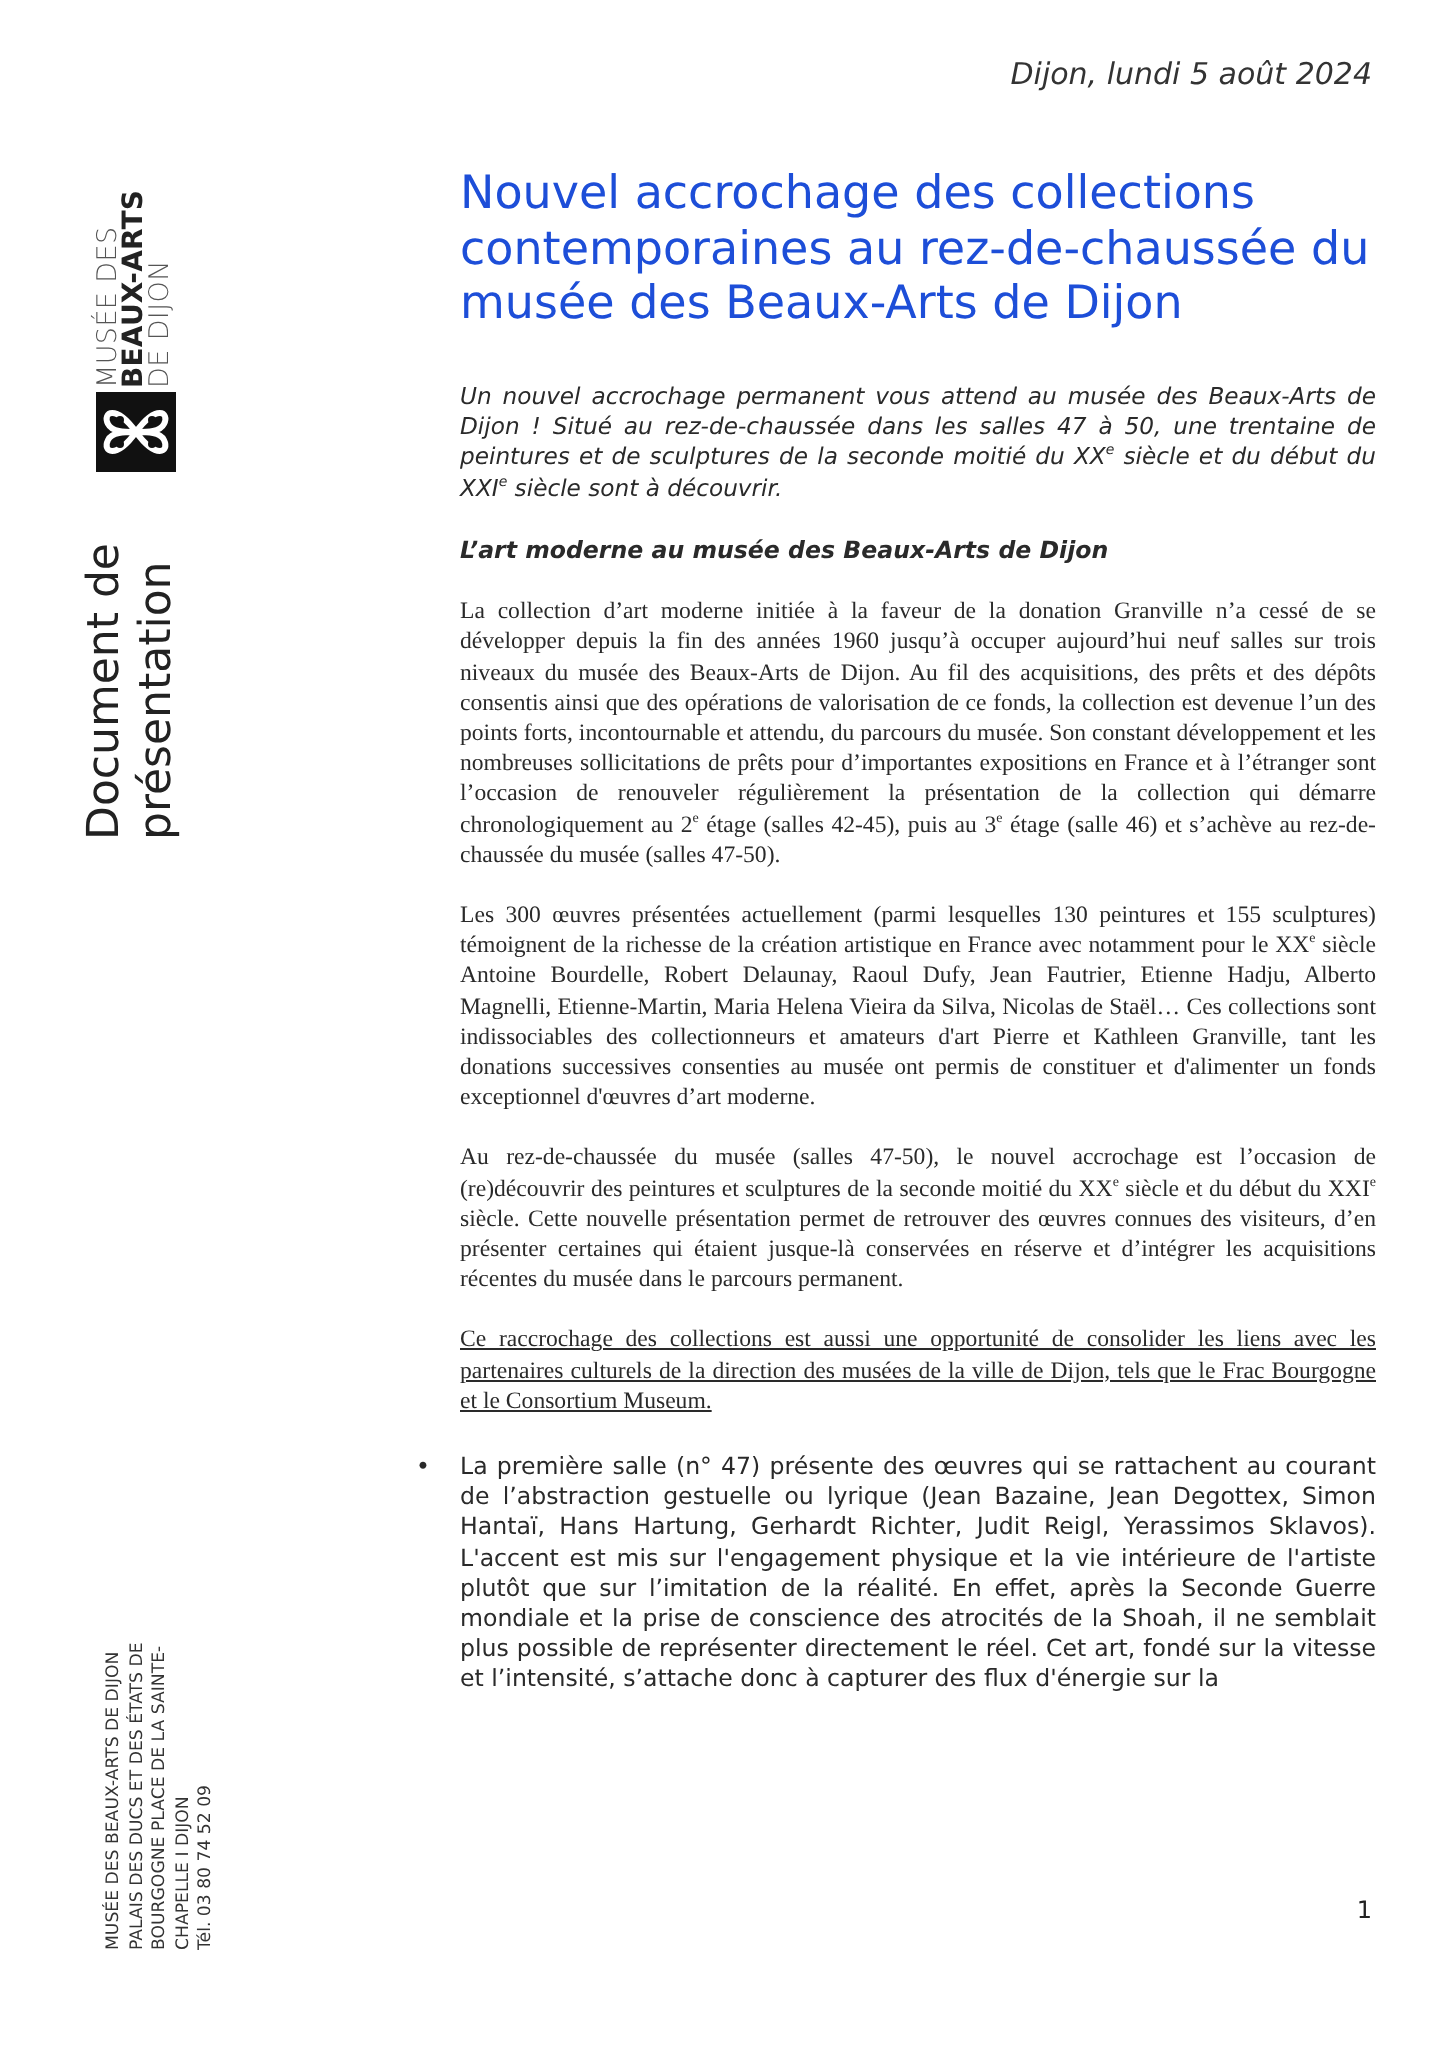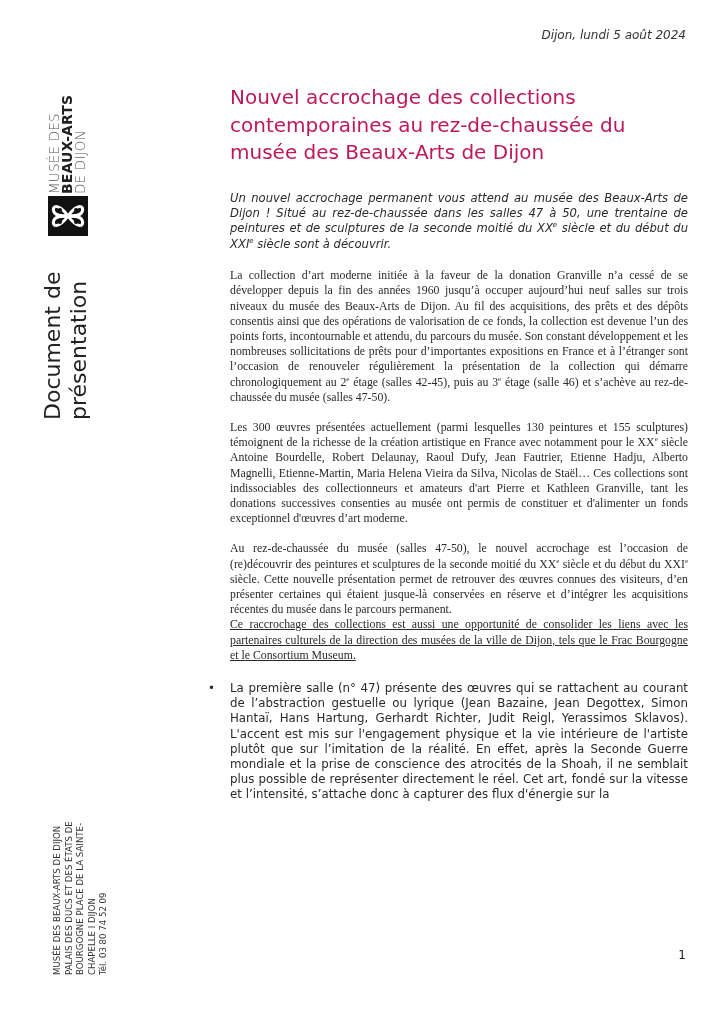--- a/index.html
+++ b/index.html
@@ -2,21 +2,21 @@
 <html><head>
 <meta charset="utf-8">
 <style>
   html, body { margin: 0; padding: 0; background: #ffffff; }
   body {
     width: 724px; height: 1024px; position: relative; overflow: hidden;
     font-family: "DejaVu Sans", sans-serif; color: #2a2a2a;
   }
   .date {
     position: absolute; right: 38px; top: 28px;
-    font-style: italic; font-size: 12px; color: #333;
+    font-style: italic; font-size: 15px; color: #333;
   }
   
   .logo {
     position: absolute; left: 48px; top: 64px; width: 40px; height: 210px;
   }
   .logo-text {
     position: absolute; left: 0; top: 0;
     transform-origin: left top;
     transform: translate(0, 130px) rotate(-90deg);
     width: 130px; line-height: 13px;
@@ -35,32 +35,32 @@
   }
   .address {
     position: absolute; left: 52px; top: 975px;
     transform-origin: left top; transform: rotate(-90deg);
     font-size: 8.6px; line-height: 11.6px; color: #333; white-space: nowrap;
   }
   .main {
     position: absolute; left: 230px; top: 84px; width: 458px;
   }
   h1 {
-    margin: 0; font-weight: normal; font-size: 20px; line-height: 27.5px; color: #be185d;
+    margin: 0; font-weight: normal; font-size: 23px; line-height: 27.5px; color: #1d4ed8;
   }
   .intro {
     margin: 24px 0 16px 0; font-style: italic; font-size: 11.6px; line-height: 15.4px; text-align: justify;
   }
   h2 {
     margin: 14px 0 0 0; font-size: 11.8px; line-height: 15px; font-weight: bold; font-style: italic;
   }
   p.body {
     margin: 15px 0 0 0; font-size: 11.8px; line-height: 15.2px; text-align: justify; font-family: Liberation Serif, serif;
   }
-  p.body.tight { margin-top: 0; }
+  p.body.tight { margin-top: 15px; }
   .underlined { text-decoration: underline; }
   sup { font-size: 7px; line-height: 0; }
   ul.bullets { margin: 18px 0 0 -22px; padding: 0; list-style: none; }
   ul.bullets li { position: relative; padding-left: 22px; font-size: 11.8px; line-height: 15.2px; text-align: justify; }
   .bullet-dot { position: absolute; left: 0; top: 0; }
   .page-num { position: absolute; right: 38px; top: 948px; font-size: 12px; color: #222; }
 </style>
 </head>
 <body>
 
@@ -102,20 +102,21 @@
   <div>BOURGOGNE PLACE DE LA SAINTE-</div>
   <div>CHAPELLE I DIJON</div>
   <div>Tél. 03 80 74 52 09</div>
 </div>
 
 <div class="main">
   <h1>Nouvel accrochage des collections contemporaines au rez-de-chaussée du musée des Beaux-Arts de Dijon</h1>
 
   <p class="intro"><span>Un nouvel accrochage permanent vous attend au musée des Beaux-Arts de Dijon ! Situé au rez-de-chaussée dans les salles 47 à 50, une trentaine de peintures et de sculptures de la seconde moitié du XX</span><sup>e</sup><span> siècle et du début du XXI</span><sup>e</sup><span> siècle sont à découvrir.</span></p>
 
+  <h2>L’art moderne au musée des Beaux-Arts de Dijon</h2>
 
   <p class="body"><span>La collection d’art moderne initiée à la faveur de la donation Granville n’a cessé de se développer depuis la fin des années 1960 jusqu’à occuper aujourd’hui neuf salles sur trois niveaux du musée des Beaux-Arts de Dijon. Au fil des acquisitions, des prêts et des dépôts consentis ainsi que des opérations de valorisation de ce fonds, la collection est devenue l’un des points forts, incontournable et attendu, du parcours du musée. Son constant développement et les nombreuses sollicitations de prêts pour d’importantes expositions en France et à l’étranger sont l’occasion de renouveler régulièrement la présentation de la collection qui démarre chronologiquement au 2</span><sup>e</sup><span> étage (salles 42-45), puis au 3</span><sup>e</sup><span> étage (salle 46) et s’achève au rez-de-chaussée du musée (salles 47-50).</span></p>
 
   <p class="body"><span>Les 300 œuvres présentées actuellement (parmi lesquelles 130 peintures et 155 sculptures) témoignent de la richesse de la création artistique en France avec notamment pour le XX</span><sup>e</sup><span> siècle Antoine Bourdelle, Robert Delaunay, Raoul Dufy, Jean Fautrier, Etienne Hadju, Alberto Magnelli, Etienne-Martin, Maria Helena Vieira da Silva, Nicolas de Staël… Ces collections sont indissociables des collectionneurs et amateurs d'art Pierre et Kathleen Granville, tant les donations successives consenties au musée ont permis de constituer et d'alimenter un fonds exceptionnel d'œuvres d’art moderne.</span></p>
 
 
   <p class="body"><span>Au rez-de-chaussée du musée (salles 47-50), le nouvel accrochage est l’occasion de (re)découvrir des peintures et sculptures de la seconde moitié du XX</span><sup>e</sup><span> siècle et du début du XXI</span><sup>e</sup><span> siècle. Cette nouvelle présentation permet de retrouver des œuvres connues des visiteurs, d’en présenter certaines qui étaient jusque-là conservées en réserve et d’intégrer les acquisitions récentes du musée dans le parcours permanent.</span></p>
   <p class="body tight underlined">Ce raccrochage des collections est aussi une opportunité de consolider les liens avec les partenaires culturels de la direction des musées de la ville de Dijon, tels que le Frac Bourgogne et le Consortium Museum.</p>
 
   <ul class="bullets">

